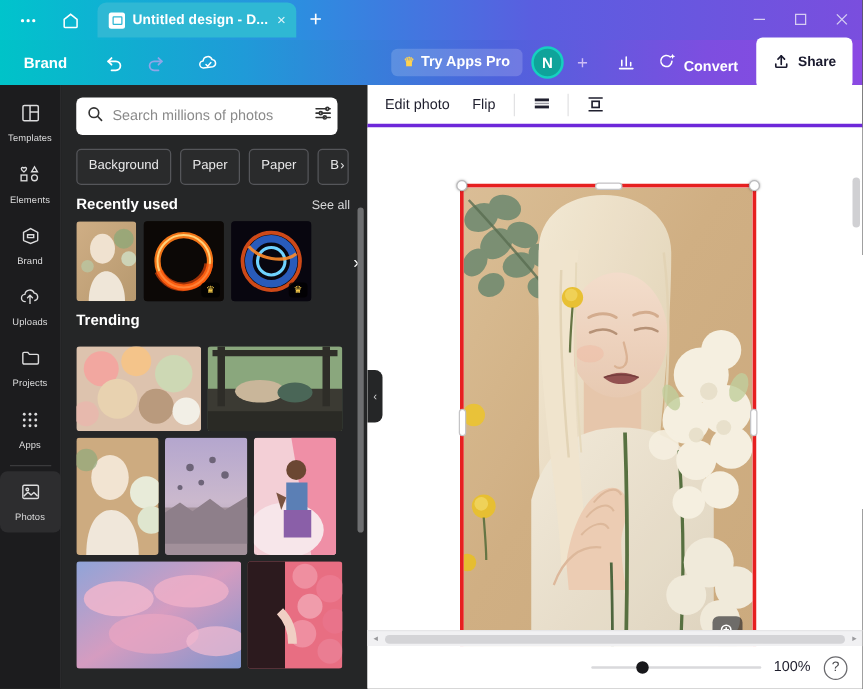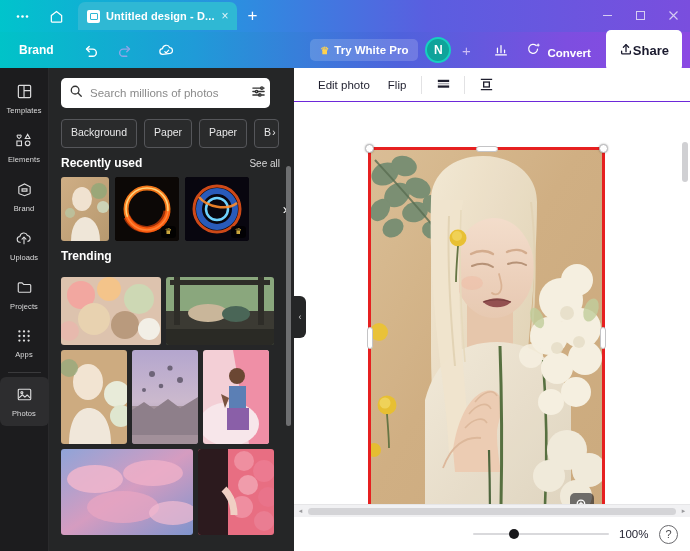--- a/index.html
+++ b/index.html
@@ -57,22 +57,22 @@
   .pro-btn { display:flex; align-items:center; gap:5px; background: rgba(255,255,255,.17);
              color:#fff; font-size:11.5px; font-weight:bold; padding: 5px 10px; border-radius: 5px; cursor: pointer; }
   .crown { font-size: 10px; color:#ffd24d; }
   .avatar { width: 26px; height: 26px; border-radius: 50%; background: #0fa39a;
             border: 2px solid #16d0c0; color: #fff; font-size: 12px; font-weight: bold;
             display:flex; align-items:center; justify-content:center; cursor: pointer; margin-left: 3px;}
   .plus-btn { width: 22px; height: 22px; color: #cdbdf5; font-size: 15px; display:flex;
               align-items:center; justify-content:center; cursor: pointer; }
   .convert-btn { display:flex; align-items:flex-end; gap:5px; color:#fff; font-size:11.5px;
                  font-weight:bold; padding: 5px 7px; border-radius:5px; cursor: pointer; }
-  .share-btn { display:flex; align-items:center; background:#fff; color:#1a1a2e;
-               font-size:13px; font-weight:bold; padding: 12px 13px; border-radius: 5px;
+  .share-btn { display:flex; align-items:center; gap:6px; background:#fff; color:#1a1a2e;
+               font-size:11px; font-weight:bold; padding: 12px 13px; border-radius: 5px;
                cursor: pointer; margin-left: 4px;}
 
   
   .rail {
     position: absolute; top: 68px; left: 0; width: 49px; height: 483px;
     background: #1c1c1e; border-right: 1px solid #2a2a2c;
     display: flex; flex-direction: column; align-items: center; padding-top: 6px;
   }
   .rail-item { width: 49px; height: 49px; display:flex; flex-direction: column; align-items:center;
                justify-content:center; gap: 2px; cursor: pointer; color:#dcdcdd; }
@@ -107,22 +107,22 @@
   .grid { padding: 7px 12px 0 12px; display:flex; gap: 5px; flex-wrap: wrap; }
   .g-thumb { border-radius: 3px; overflow: hidden; cursor: pointer; }
   .panel-scroll { position:absolute; right: 3px; top: 98px; width: 5px; height: 260px;
                   background: #6e6f71; border-radius: 3px; }
   .collapse-tab { position:absolute; left: 294px; top: 296px; width: 12px; height: 42px;
                   background:#252627; border-radius: 0 6px 6px 0; color:#cfcfd0; font-size:9px;
                   display:flex; align-items:center; justify-content:center; cursor: pointer; z-index: 6;}
 
   
   .editor { position:absolute; top: 68px; left: 294px; width: 396px; height: 483px; background:#fff; }
-  .etoolbar { height: 34px; border-bottom: 1px solid #6d28d9; display:flex; align-items:center;
-              padding-left: 16px; gap: 2px; }
+  .etoolbar { height: 34px; border-bottom: 3px solid #6d28d9; display:flex; align-items:center;
+              padding-left: 6px; gap: 2px; }
   .etool-btn { font-size: 11.5px; color:#1f1f2e; padding: 5px 8px; border-radius: 4px; cursor: pointer;
                font-weight: 500; }
   .etool-icon { width: 28px; height: 24px; display:flex; align-items:center; justify-content:center;
                 cursor: pointer; border-radius: 4px; }
   .etool-div { width: 1px; height: 18px; background: #e2e2e4; margin: 0 5px; }
 
   .canvas-area { position:relative; width: 396px; height: 415px; background:#fff; overflow:hidden; }
   .photo-frame { position:absolute; left: 74px; top: 45px; width: 237px; height: 381px;
                  border: 3px solid #e62020; box-sizing: border-box; }
   .photo-art { position:absolute; inset: 0; overflow:hidden; }
@@ -218,21 +218,21 @@
     <div class="tb-icon sep">
       <svg width="17" height="17" viewBox="0 0 20 20" fill="none" stroke="currentColor" stroke-width="1.4" stroke-linecap="round" stroke-linejoin="round">
           <path d="M5.6 14.5a3.3 3.3 0 0 1-.3-6.6 4.4 4.4 0 0 1 8.5-1.2 3.4 3.4 0 0 1 .6 6.7z"></path>
           <path d="M8 11.3l1.6 1.6 3-3.4"></path>
         </svg>
     </div>
 
     <div class="topbar-right">
       <div class="pro-btn">
         <span class="crown">♛</span>
-        <span>Try White Pro</span>
+        <span>Try Apps Pro</span>
       </div>
       <div class="avatar">N</div>
       <div class="plus-btn">+</div>
       <div class="tb-icon">
         <svg width="16" height="16" viewBox="0 0 18 18" fill="none" stroke="currentColor" stroke-width="1.4" stroke-linecap="round">
             <path d="M5 12V7M9 12V4M13 12V9M3 14.5h12"></path>
           </svg>
       </div>
       <div class="convert-btn">
         <span>

